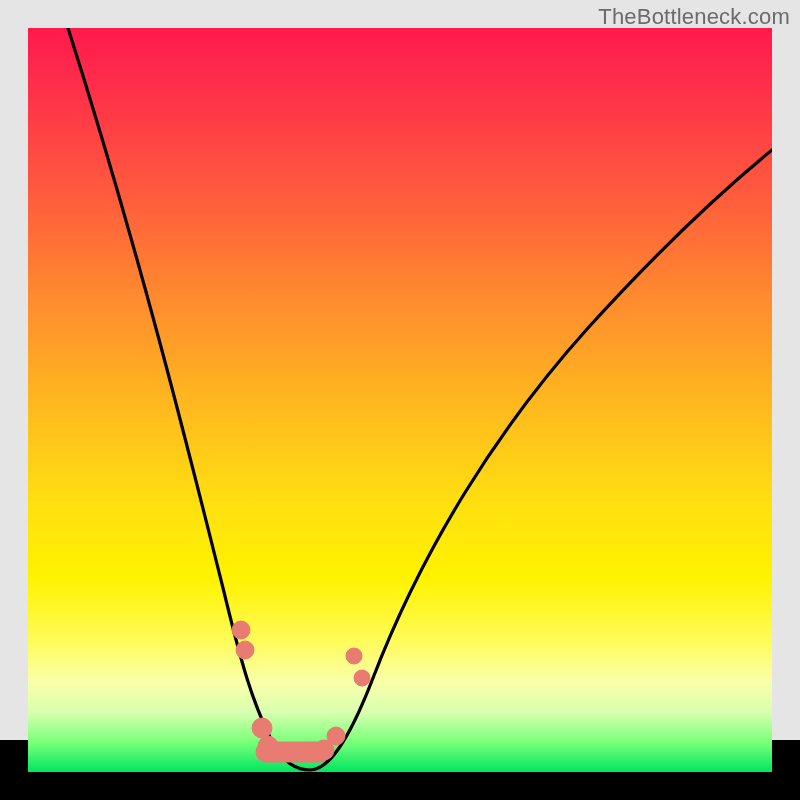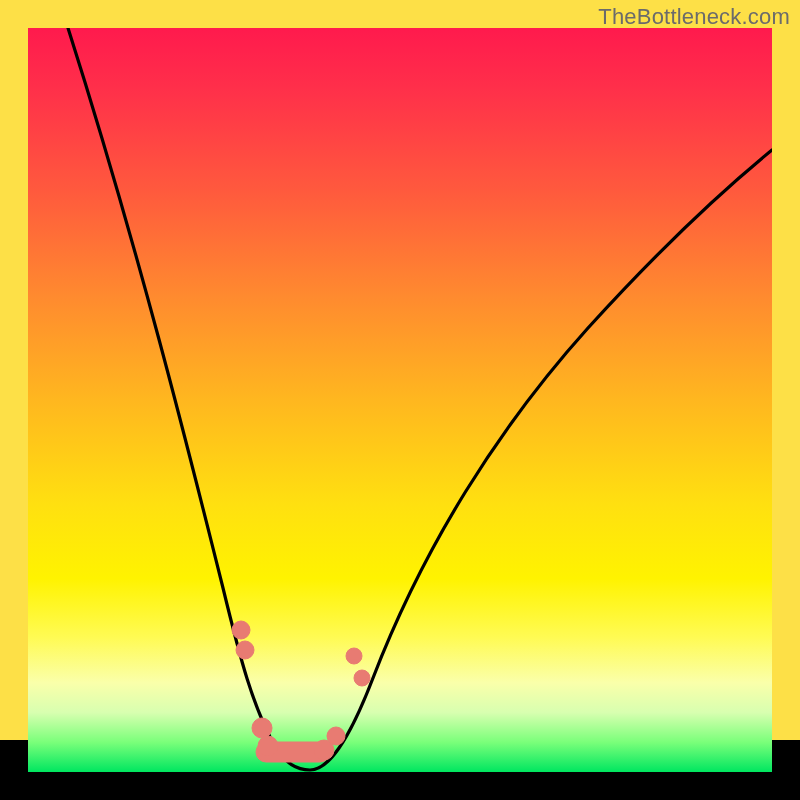--- a/index.html
+++ b/index.html
@@ -10,21 +10,21 @@
     background: #000;
     overflow: hidden;
     font-family: Arial, Helvetica, sans-serif;
   }
   .frame {
     position: absolute;
     top: 0;
     left: 0;
     width: 800px;
     height: 740px;
-    background: #fde047;
+    background: #e5e5e5;
   }
   .plot-area {
     position: absolute;
     top: 28px;
     left: 28px;
     width: 744px;
     height: 744px;
     
     background: linear-gradient(to bottom,
       #ff1a4d 0%,

